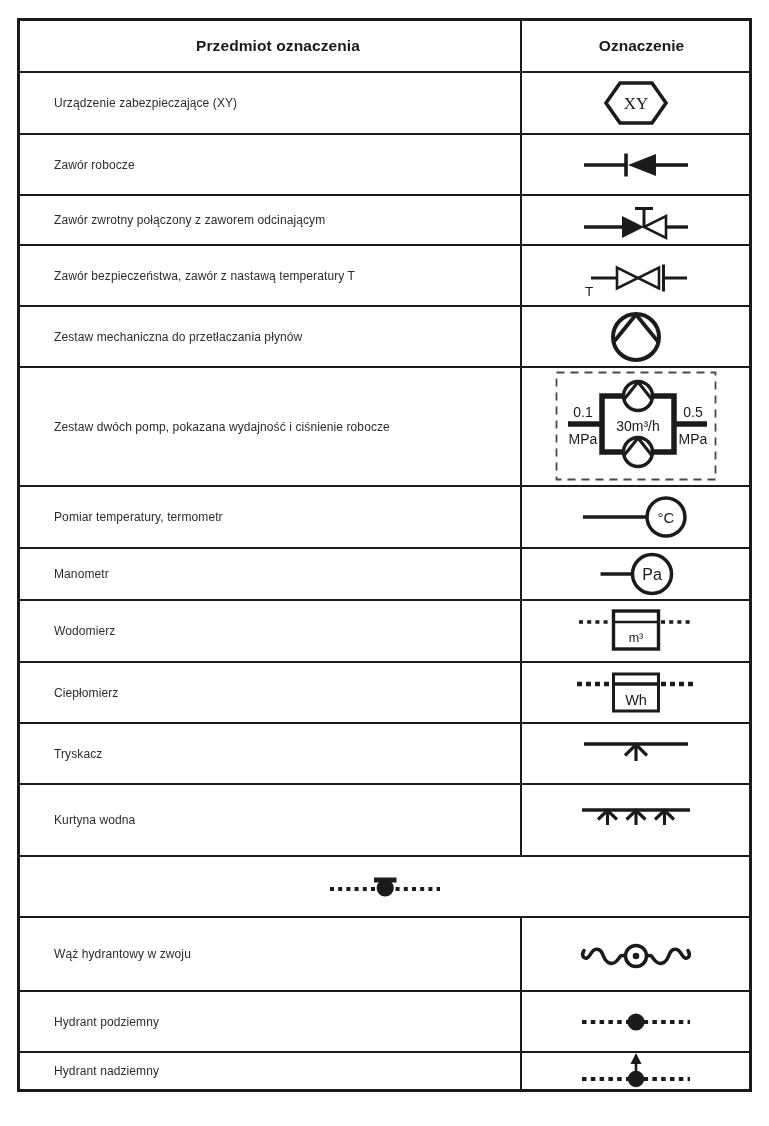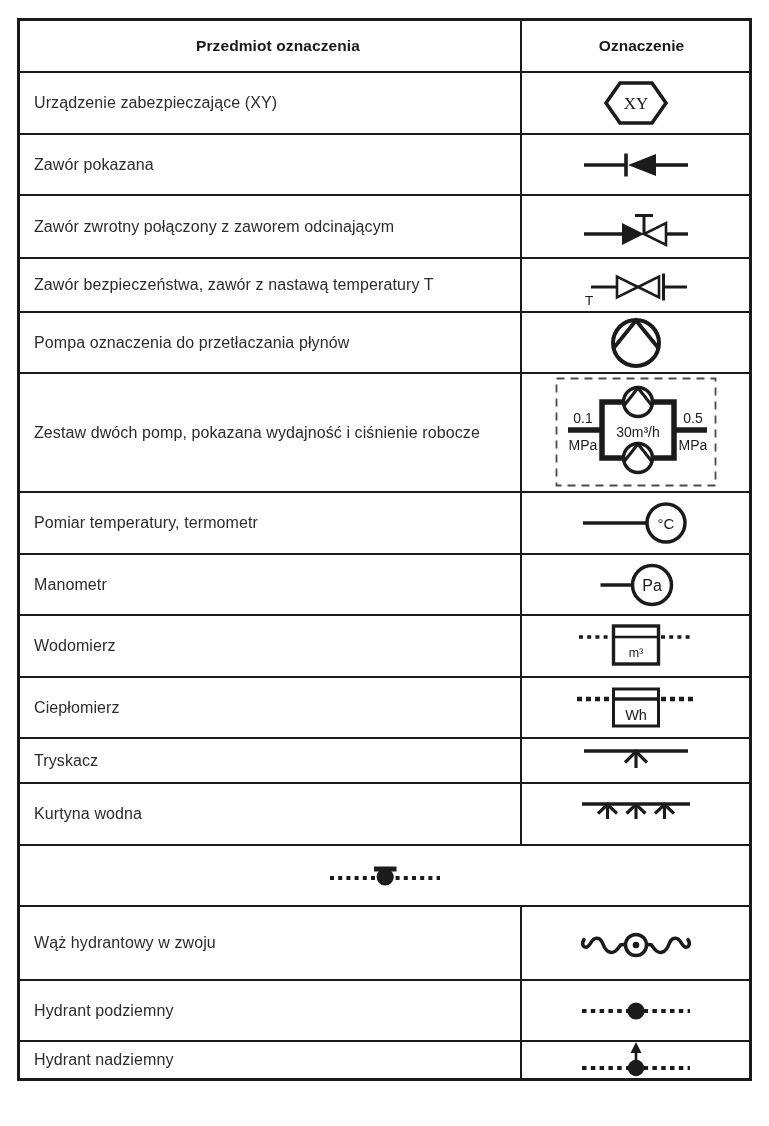--- a/index.html
+++ b/index.html
@@ -8,21 +8,21 @@
     padding:18px 17px; font-family:"Liberation Sans", sans-serif;
   }
   .tbl {
     width:735px; border:3px solid #1b1b1b; display:flex; flex-direction:column;
     box-sizing:border-box;
   }
   .row { display:flex; border-top:2px solid #1b1b1b; box-sizing:border-box; flex:0 0 auto; }
   .row.first { border-top:none; }
   .cell-label {
     flex:0 0 502px; border-right:2px solid #1b1b1b; display:flex; align-items:center;
-    padding-left:14px; box-sizing:border-box; font-size:16px; color:#2c2c2c;
+    padding-left:34px; box-sizing:border-box; font-size:12px; color:#2c2c2c;
     letter-spacing:0.1px;
   }
   .cell-sym { flex:1 1 auto; display:flex; align-items:center; justify-content:center; }
   .hdr .cell-label { justify-content:center; padding-left:16px; font-weight:bold; font-size:15.5px; color:#1a1a1a; }
   .hdr .cell-sym { font-weight:bold; font-size:15.5px; color:#1a1a1a;padding-left:12px; }
   svg { display:block; }
   svg text { font-family:"Liberation Sans", sans-serif; fill:#1b1b1b; }
   svg text.serif { font-family:"Liberation Serif", serif; }
 </style>
 </head>
@@ -40,61 +40,61 @@
       <div class="cell-label">Urządzenie zabezpieczające (XY)</div>
       <div class="cell-sym">
         <svg width="70" height="52" viewBox="0 0 70 52">
           <polygon points="5,26 19,6 51,6 65,26 51,46 19,46" fill="none" stroke="#1b1b1b" stroke-width="3.6"></polygon>
           <text class="serif" x="35" y="32" font-size="17" text-anchor="middle">XY</text>
         </svg>
       </div>
     </div>
 
     <div class="row" style="height:61px">
-      <div class="cell-label">Zawór pokazana</div>
+      <div class="cell-label">Zawór robocze</div>
       <div class="cell-sym">
         <svg width="120" height="36" viewBox="0 0 120 36">
           <path d="M8 18 H50" stroke="#1b1b1b" stroke-width="3.6"></path>
           <path d="M50 6.5 V29.5" stroke="#1b1b1b" stroke-width="3.6"></path>
           <polygon points="52,18 80,7 80,29" fill="#1b1b1b"></polygon>
           <path d="M80 18 H112" stroke="#1b1b1b" stroke-width="3.6"></path>
         </svg>
       </div>
     </div>
 
-    <div class="row" style="height:63px">
+    <div class="row" style="height:50px">
       <div class="cell-label">Zawór zwrotny połączony z zaworem odcinającym</div>
       <div class="cell-sym">
         <svg width="120" height="48" viewBox="0 0 120 48">
           <path d="M8 31 H46" stroke="#1b1b1b" stroke-width="3.4"></path>
           <polygon points="46,20 46,42 68,31" fill="#1b1b1b"></polygon>
           <polygon points="90,20 90,42 68,31" fill="none" stroke="#1b1b1b" stroke-width="2.6"></polygon>
           <path d="M90 31 H112" stroke="#1b1b1b" stroke-width="3.4"></path>
           <path d="M68 31 V12.5" stroke="#1b1b1b" stroke-width="3"></path>
           <path d="M59 12.5 H77" stroke="#1b1b1b" stroke-width="3"></path>
         </svg>
       </div>
     </div>
 
-    <div class="row" style="height:54px">
+    <div class="row" style="height:61px">
       <div class="cell-label">Zawór bezpieczeństwa, zawór z nastawą temperatury T</div>
       <div class="cell-sym">
         <svg width="130" height="48" viewBox="0 0 130 48">
           <text x="14" y="44" font-size="13.5">T</text>
           <path d="M20 26 H46" stroke="#1b1b1b" stroke-width="3"></path>
           <polygon points="46,15.5 46,36.5 67,26" fill="none" stroke="#1b1b1b" stroke-width="2.6"></polygon>
           <polygon points="88,15.5 88,36.5 67,26" fill="none" stroke="#1b1b1b" stroke-width="2.6"></polygon>
           <path d="M92.5 12.5 V39.5" stroke="#1b1b1b" stroke-width="3"></path>
           <path d="M92.5 26 H116" stroke="#1b1b1b" stroke-width="3"></path>
         </svg>
       </div>
     </div>
 
     <div class="row" style="height:61px">
-      <div class="cell-label">Pompa oznaczenia do przetłaczania płynów</div>
+      <div class="cell-label">Zestaw mechaniczna do przetłaczania płynów</div>
       <div class="cell-sym">
         <svg width="54" height="54" viewBox="0 0 54 54">
           <circle cx="27" cy="27" r="23" fill="none" stroke="#1b1b1b" stroke-width="4"></circle>
           <path d="M5.5 31 L27 4.5 L48.5 31" fill="none" stroke="#1b1b1b" stroke-width="3.8" stroke-linecap="round"></path>
         </svg>
       </div>
     </div>
 
     <div class="row" style="height:119px">
       <div class="cell-label">Zestaw dwóch pomp, pokazana wydajność i ciśnienie robocze</div>
@@ -121,21 +121,21 @@
       <div class="cell-label">Pomiar temperatury, termometr</div>
       <div class="cell-sym">
         <svg width="130" height="46" viewBox="0 0 130 46">
           <path d="M12 23 H76" stroke="#1b1b1b" stroke-width="3.5"></path>
           <circle cx="95" cy="23" r="19" fill="#ffffff" stroke="#1b1b1b" stroke-width="3.5"></circle>
           <text x="95" y="29" font-size="15" text-anchor="middle">°C</text>
         </svg>
       </div>
     </div>
 
-    <div class="row" style="height:61px">
+    <div class="row" style="height:52px">
       <div class="cell-label">Manometr</div>
       <div class="cell-sym">
         <svg width="130" height="46" viewBox="0 0 130 46">
           <path d="M29.5 23 H62" stroke="#1b1b1b" stroke-width="3.5"></path>
           <circle cx="81" cy="23" r="19.5" fill="#ffffff" stroke="#1b1b1b" stroke-width="3.5"></circle>
           <text x="81" y="29" font-size="16" text-anchor="middle">Pa</text>
         </svg>
       </div>
     </div>
 
@@ -158,32 +158,32 @@
         <svg width="130" height="52" viewBox="0 0 130 52">
           <path d="M6 17 H40" stroke="#1b1b1b" stroke-width="4.4" stroke-dasharray="5 4"></path>
           <path d="M90 17 H124" stroke="#1b1b1b" stroke-width="4.4" stroke-dasharray="5 4"></path>
           <rect x="42.5" y="7" width="45" height="37" fill="#ffffff" stroke="#1b1b1b" stroke-width="3"></rect>
           <path d="M42.5 17 H87.5" stroke="#1b1b1b" stroke-width="3.6"></path>
           <text x="65" y="38" font-size="14.5" text-anchor="middle">Wh</text>
         </svg>
       </div>
     </div>
 
-    <div class="row" style="height:45px">
+    <div class="row" style="height:61px">
       <div class="cell-label">Tryskacz</div>
       <div class="cell-sym">
         <svg width="130" height="38" viewBox="0 0 130 38">
           <path d="M13 9 H117" stroke="#1b1b1b" stroke-width="3.6"></path>
           <path d="M65 9 V26" stroke="#1b1b1b" stroke-width="3.2"></path>
           <path d="M54 20.5 L65 9.5 L76 20.5" fill="none" stroke="#1b1b1b" stroke-width="3.2"></path>
         </svg>
       </div>
     </div>
 
-    <div class="row" style="height:62px">
+    <div class="row" style="height:72px">
       <div class="cell-label">Kurtyna wodna</div>
       <div class="cell-sym">
         <svg width="130" height="38" viewBox="0 0 130 38">
           <path d="M11 9 H119" stroke="#1b1b1b" stroke-width="3.6"></path>
           <g stroke="#1b1b1b" stroke-width="3.1" fill="none">
             <path d="M36.5 9 V24"></path>
               <path d="M27 18.5 L36.5 9.5 L46 18.5"></path>
             <path d="M65 9 V24"></path>
               <path d="M55.5 18.5 L65 9.5 L74.5 18.5"></path>
             <path d="M93.5 9 V24"></path>

